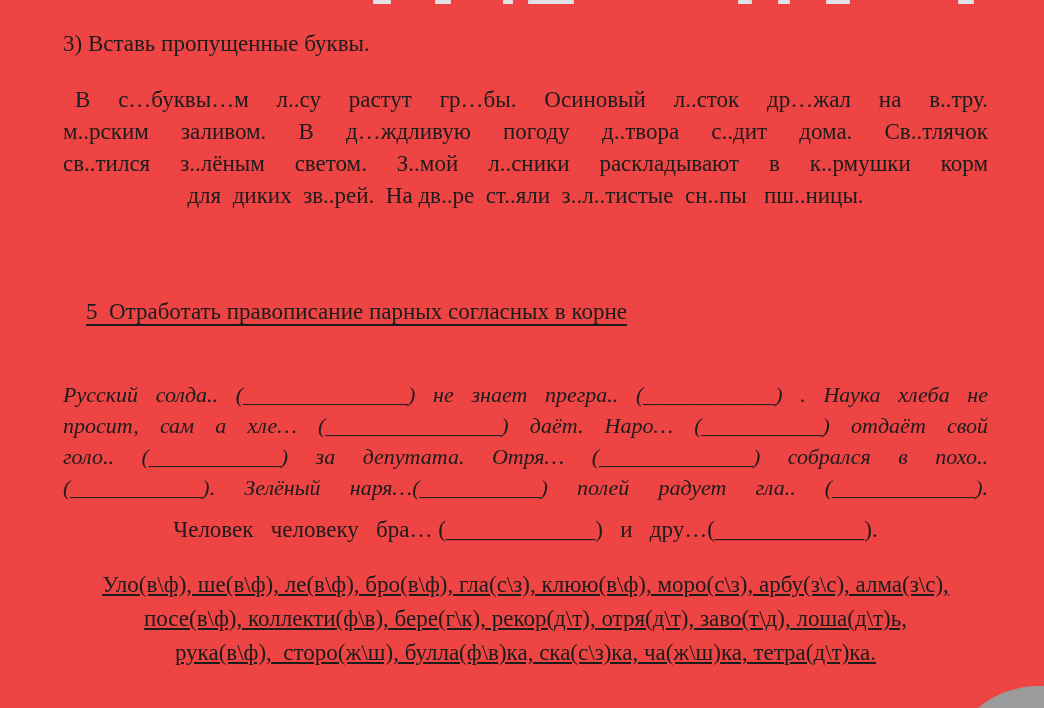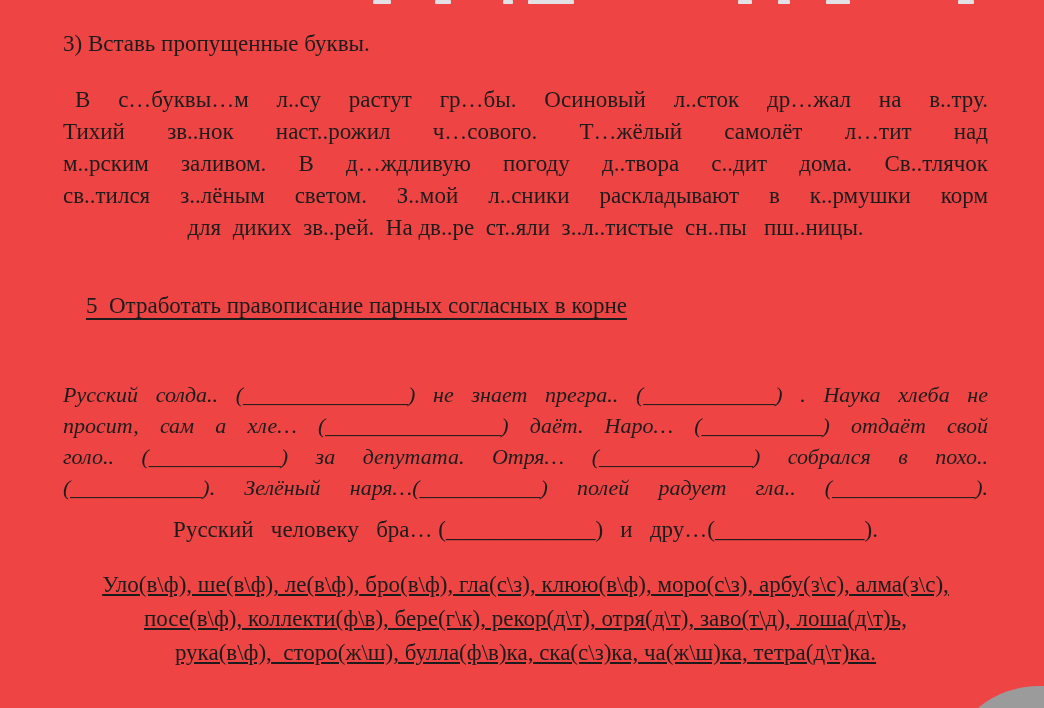--- a/index.html
+++ b/index.html
@@ -48,39 +48,38 @@
     <div class="top-artifact" style="left:738px;width:14px;"></div>
     <div class="top-artifact" style="left:778px;width:12px;"></div>
     <div class="top-artifact" style="left:826px;width:24px;"></div>
     <div class="top-artifact" style="left:958px;width:16px;"></div>
   </div>
 
   <div class="block title" style="top:30px;">3) Вставь пропущенные буквы.</div>
 
   <div class="block" style="top:84px;">
     <div class="line just indent1">В с…буквы…м л..су растут  гр…бы. Осиновый л..сток др…жал на в..тру.</div>
-    <div class="line just">Тихий зв..нок наст..рожил ч…сового.  Т…жёлый  самолёт  л…тит  над</div>
     <div class="line just">м..рским  заливом.  В  д…ждливую   погоду  д..твора  с..дит  дома.   Св..тлячок</div>
     <div class="line just">св..тился з..лёным светом. З..мой  л..сники  раскладывают в к..рмушки корм</div>
     <div class="line pre">для  диких  зв..рей.  На дв..ре  ст..яли  з..л..тистые  сн..пы   пш..ницы.</div>
   </div>
 
-  <div class="block heading" style="top:264px;">
+  <div class="block heading" style="top:270px;">
     <span>5  Отработать правописание парных согласных в корне</span>
   </div>
 
 
   <div class="block it" style="top:379px;">
     <div class="line just">Русский солда.. (_______________) не знает прегра.. (____________) . Наука  хлеба не</div>
     <div class="line just">просит,  сам а хле… (________________) даёт.   Наро… (___________) отдаёт  свой</div>
     <div class="line just">голо.. (____________) за депутата.  Отря… (______________) собрался  в  похо..</div>
     <div class="line just">(____________).  Зелёный  наря…(___________) полей радует  гла.. (_____________).</div>
   </div>
 
-  <div class="block line pre" style="top:514px;">Русский   человеку   бра… (_____________)   и   дру…(_____________).</div>
+  <div class="block line pre" style="top:514px;">Человек   человеку   бра… (_____________)   и   дру…(_____________).</div>
 
   <div class="block plast" style="top:568px;">
     <div class="line pre">Уло(в\ф), ше(в\ф), ле(в\ф), бро(в\ф), гла(с\з), клюю(в\ф), моро(с\з), арбу(з\с), алма(з\с),</div>
     <div class="line pre">посе(в\ф), коллекти(ф\в), бере(г\к), рекор(д\т), отря(д\т), заво(т\д), лоша(д\т)ь,</div>
     <div class="line pre">рука(в\ф),  сторо(ж\ш), булла(ф\в)ка, ска(с\з)ка, ча(ж\ш)ка, тетра(д\т)ка.</div>
   </div>
 
   <div class="fab" style="background: rgb(155, 155, 155);"></div>
 
 </div>

